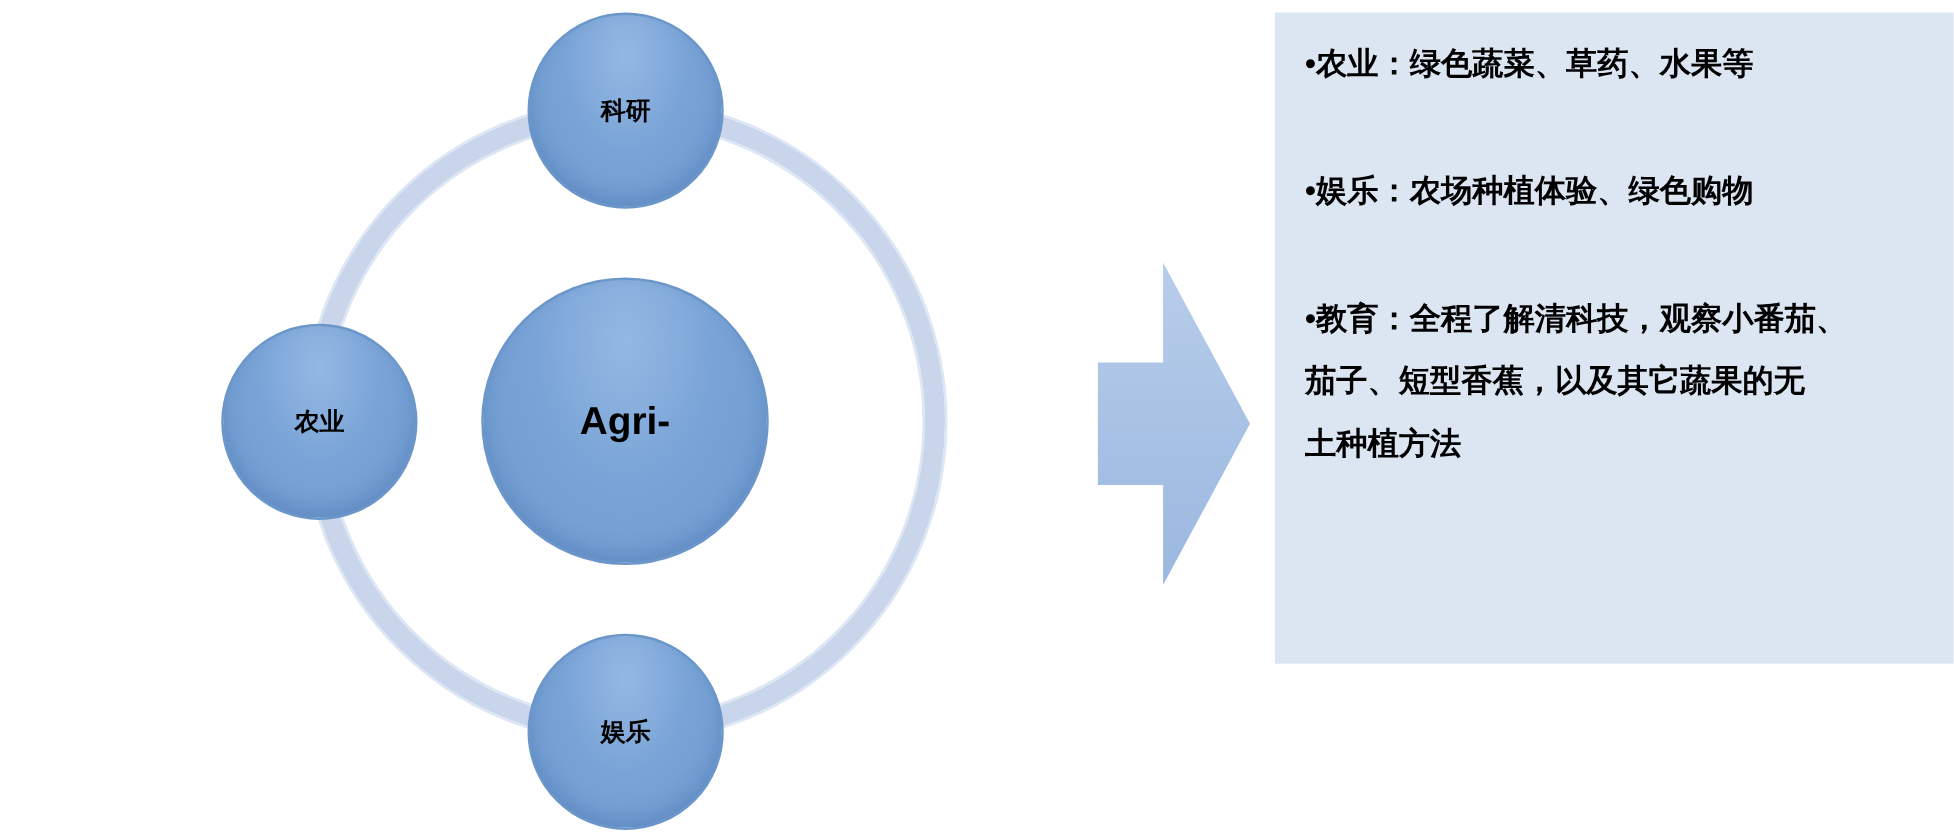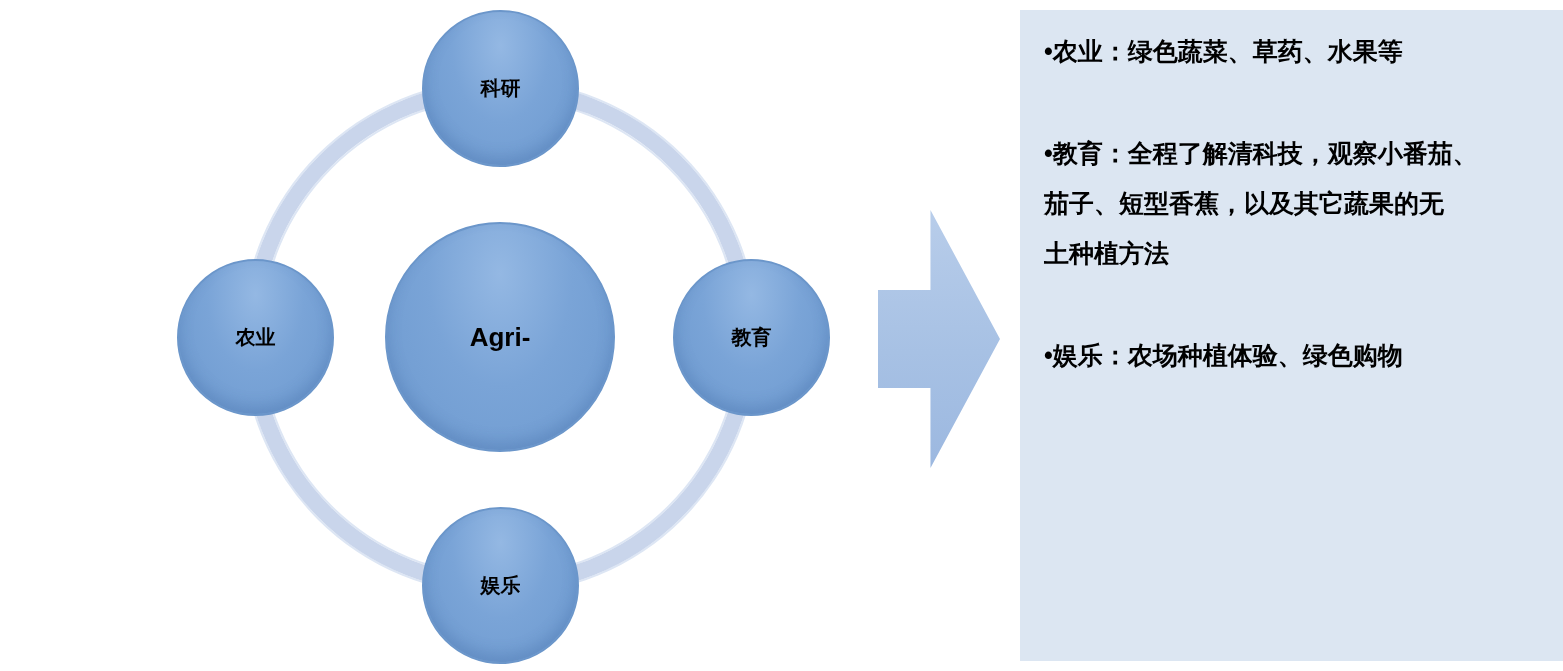--- a/index.html
+++ b/index.html
@@ -40,21 +40,21 @@
     text-align: center;
     color: #000000;
     font-weight: bold;
   }
 
   .node-center {
     left: 385px;
     top: 222px;
     width: 230px;
     height: 230px;
-    font-size: 26px;
+    font-size: 31px;
     line-height: 1.55;
     gap: 19px;
   }
 
   .node-satellite {
     width: 157px;
     height: 157px;
     font-size: 20px;
   }
 
@@ -71,21 +71,21 @@
     height: 258px;
     background: linear-gradient(180deg, #b8cdea 0%, #a7c1e4 55%, #9cb8e0 100%);
     clip-path: polygon(0% 31%, 43% 31%, 43% 0%, 100% 50%, 43% 100%, 43% 69%, 0% 69%);
   }
 
   .panel {
     position: absolute;
     left: 1020px;
     top: 10px;
     width: 543px;
-    height: 651px;
+    height: 521px;
     background: #dce6f2;
     padding: 16px 24px 10px 24px;
   }
 
   .panel-item {
     font-size: 25px;
     font-weight: bold;
     color: #000000;
     line-height: 50px;
     white-space: pre-line;
@@ -105,31 +105,28 @@
   </div>
 
   <div class="node node-satellite node-top">
     <span>科研</span>
   </div>
 
   <div class="node node-satellite node-left">
     <span>农业</span>
   </div>
 
-  <div class="node node-satellite node-right">
-    <span>教育</span>
-  </div>
 
   <div class="node node-satellite node-bottom">
     <span>娱乐</span>
   </div>
 
   <div class="arrow"></div>
 
   <div class="panel">
     <p class="panel-item">•农业：绿色蔬菜、草药、水果等</p>
+    <p class="panel-item">•娱乐：农场种植体验、绿色购物</p>
     <p class="panel-item">•教育：全程了解清科技，观察小番茄、
 茄子、短型香蕉，以及其它蔬果的无
 土种植方法</p>
-    <p class="panel-item">•娱乐：农场种植体验、绿色购物</p>
   </div>
 
 </div>
 
 </body></html>

